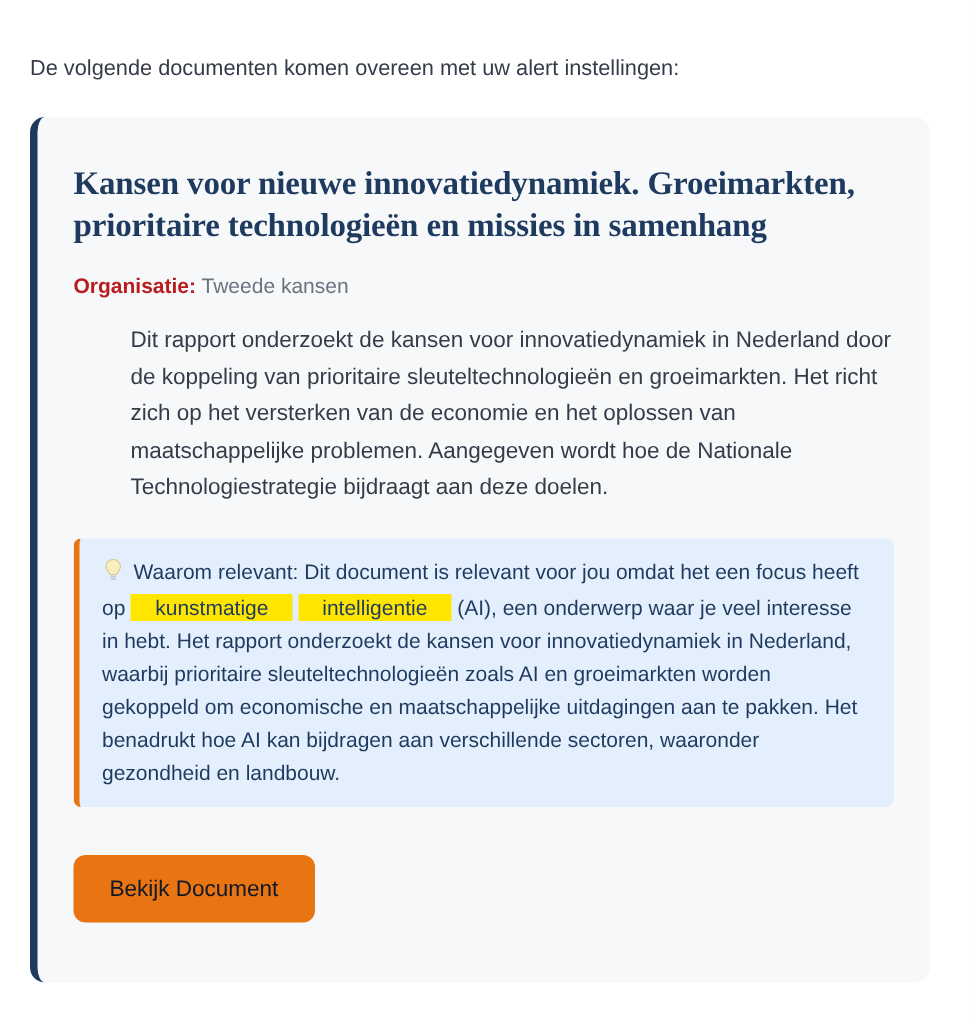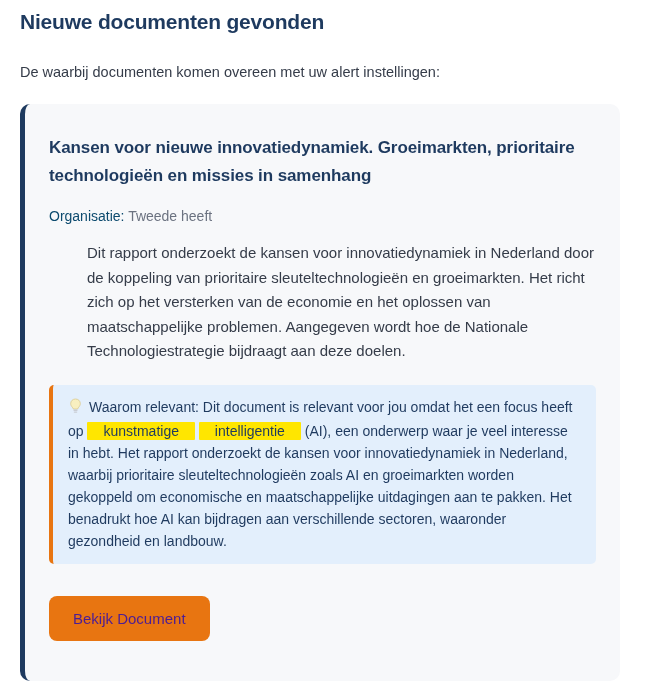--- a/index.html
+++ b/index.html
@@ -29,33 +29,34 @@
   .card {
     margin-top: 24px;
     width: 600px;
     min-height: 564px;
     background: #f7f8fa;
     border-left: 5px solid #1e3a5f;
     border-radius: 10px;
     padding: 30px 24px 40px 24px;
   }
   h2.doc-title {
-    font-size: 17px;
+    font-size: 22px;
     font-weight: 700;
     line-height: 28px;
     color: #1e3a5f;
     letter-spacing: -0.1px;
+    font-family: Liberation Serif, serif;
   }
   .org-row {
     margin-top: 18px;
     font-size: 14px;
   }
   .org-row .org-label {
-    font-weight: 400;
-    color: #0c4a6e;
+    font-weight: 700;
+    color: #b91c1c;
   }
   .org-row .org-value {
     color: #6b7280;
   }
   .doc-desc {
     margin-top: 17px;
     font-size: 15px;
     line-height: 24.5px;
     color: #353c49;
     margin-left: 38px;
@@ -79,45 +80,44 @@
   .relevance mark {
     background: #ffe600;
     color: #1f3a5f;
     padding: 1px 16px;
     border-radius: 1px;
   }
   button.view-btn {
     margin-top: 32px;
     display: inline-block;
     background: #e87511;
-    color: #4c1d95;
+    color: #0f172a;
     border: none;
     border-radius: 8px;
     font-family: "Liberation Sans", sans-serif;
     font-size: 15px;
     padding: 14px 24px;
     cursor: pointer;
   }
 </style>
 </head>
 <body>
 
 <main class="page">
 
-  <h1 class="page-title">Nieuwe documenten gevonden</h1>
 
-  <p class="page-subtitle">De waarbij documenten komen overeen met uw alert instellingen:</p>
+  <p class="page-subtitle">De volgende documenten komen overeen met uw alert instellingen:</p>
 
   <section class="card">
 
     <h2 class="doc-title">Kansen voor nieuwe innovatiedynamiek. Groeimarkten, prioritaire technologieën en missies in samenhang</h2>
 
     <p class="org-row">
       <span class="org-label">Organisatie:</span>
-      <span class="org-value">Tweede heeft</span>
+      <span class="org-value">Tweede kansen</span>
     </p>
 
     <p class="doc-desc">Dit rapport onderzoekt de kansen voor innovatiedynamiek in Nederland door de koppeling van prioritaire sleuteltechnologieën en groeimarkten. Het richt zich op het versterken van de economie en het oplossen van maatschappelijke problemen. Aangegeven wordt hoe de Nationale Technologiestrategie bijdraagt aan deze doelen.</p>
 
     <div class="relevance">
       <span class="bulb"><svg width="15" height="16" viewBox="0 0 15 16" aria-hidden="true">
         <path d="M7.5 1 C4.7 1 2.7 3 2.7 5.6 C2.7 7.2 3.5 8.3 4.3 9.2 C4.9 9.9 5.2 10.4 5.3 11 L9.7 11 C9.8 10.4 10.1 9.9 10.7 9.2 C11.5 8.3 12.3 7.2 12.3 5.6 C12.3 3 10.3 1 7.5 1 Z" fill="#f8efc0" stroke="#d9c98f" stroke-width="0.8"></path>
         <rect x="5.4" y="11.6" width="4.2" height="1.4" rx="0.7" fill="#c9cdd4"></rect>
         <rect x="5.7" y="13.4" width="3.6" height="1.3" rx="0.65" fill="#c9cdd4"></rect>
       </svg></span><span class="rel-label">Waarom relevant:</span><span> Dit document is relevant voor jou omdat het een focus heeft op </span><mark>kunstmatige</mark><span> </span><mark>intelligentie</mark><span> (AI), een onderwerp waar je veel interesse in hebt. Het rapport onderzoekt de kansen voor innovatiedynamiek in Nederland, waarbij prioritaire sleuteltechnologieën zoals AI en groeimarkten worden gekoppeld om economische en maatschappelijke uitdagingen aan te pakken. Het benadrukt hoe AI kan bijdragen aan verschillende sectoren, waaronder gezondheid en landbouw.</span>

